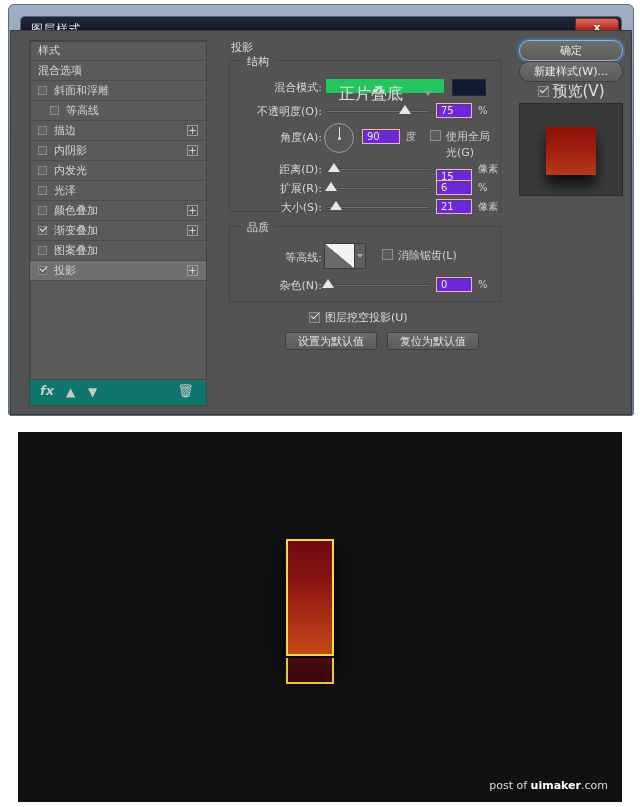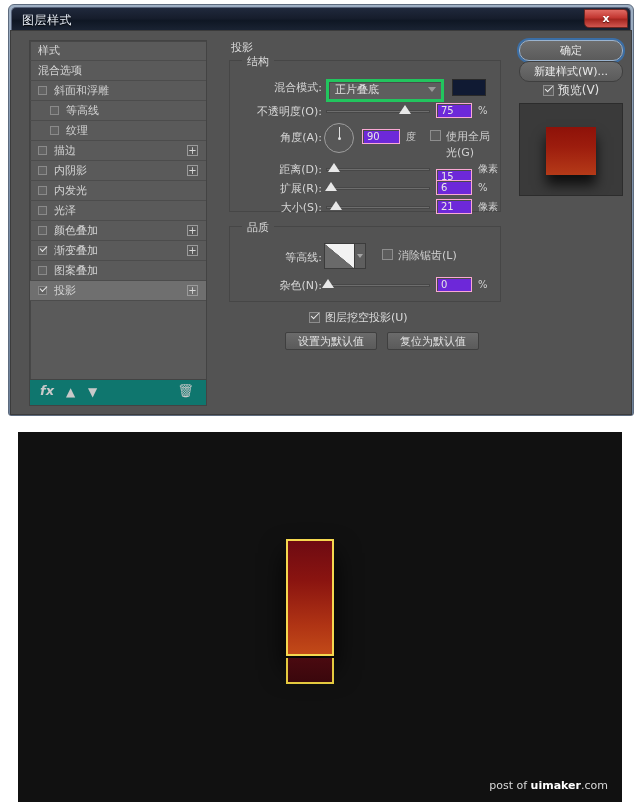--- a/index.html
+++ b/index.html
@@ -10,21 +10,21 @@
     overflow: hidden;
   }
 
   
   #window {
     position: absolute; left: 8px; top: 4px;
     width: 626px; height: 412px;
     background: linear-gradient(to bottom, #9fb0c4 0%, #7f92ab 40%, #6d8098 100%);
     border: 1px solid #5d6b7e;
     border-radius: 6px 6px 3px 3px;
-    padding: 2px;
+    padding: 11px;
   }
   #titlebar {
     position: relative;
     height: 24px;
     background: linear-gradient(to bottom, #20293c 0%, #161d2c 45%, #0f1724 55%, #1b2434 100%);
     border-radius: 5px 5px 0 0;
     border: 1px solid #56627a;
     border-bottom: none;
   }
   #titlebar .title {
@@ -134,25 +134,25 @@
   }
   #fs-structure { left: 8px; top: 20px; width: 272px; height: 152px; }
   #fs-quality   { left: 8px; top: 186px; width: 272px; height: 76px; }
 
   .row { position: absolute; height: 17px; font-size: 11px; color: #d6d6d6; }
   .row .lab { position: absolute; right: 100%; margin-right: 4px; white-space: nowrap; line-height: 17px; }
   .lab-right { text-align: left; }
 
   .select {
     position: relative;
-    height: 23px;
+    height: 14px;
     background: #5e5e5e;
-    border: 3px solid #22c55e;
+    border: 7px solid #22c55e;
     box-shadow: inset 1px 1px 0 #4a4a4a;
-    font-size: 11px; color: #e2e2e2;
+    font-size: 16px; color: #e2e2e2;
     line-height: 16px; padding-left: 6px;
     cursor: pointer;
   }
   .select .caret {
     position: absolute; right: 5px; top: 5px;
     width: 0; height: 0;
     border-left: 4px solid transparent;
     border-right: 4px solid transparent;
     border-top: 5px solid #9a9a9a;
   }
@@ -267,21 +267,21 @@
     border: 1px solid #3f3f3f;
     border-radius: 10px;
     font-size: 11px; color: #eaeaea;
     line-height: 20px; text-align: center;
     cursor: pointer;
   }
   .rbtn.default {
     box-shadow: 0 0 0 2px #3b6ea5;
     border-color: #9ab3cf;
   }
-  #preview-row { height: 16px; margin-bottom: 5px; text-align: center; font-size: 12px; color: #e2e2e2; }
+  #preview-row { height: 16px; margin-bottom: 5px; text-align: center; font-size: 15px; color: #e2e2e2; }
   #preview-row .chk { margin-right: 4px; }
   #preview-thumb {
     width: 104px; height: 93px;
     background: #3a3a3a;
     border: 1px solid #2c2c2c;
     position: relative;
     overflow: hidden;
   }
   #preview-thumb .sq {
     position: absolute; left: 26px; top: 23px;
@@ -333,24 +333,20 @@
     <div id="style-list">
         <div class="list-row header">样式</div>
         <div class="list-row header">混合选项</div>
         <div class="list-row">
           <span class="cb"></span>
           <span class="lbl">斜面和浮雕</span>
         </div>
         <div class="list-row indent">
           <span class="cb"></span>
           <span class="lbl">等高线</span>
-        </div>
-        <div class="list-row indent">
-          <span class="cb"></span>
-          <span class="lbl">纹理</span>
         </div>
         <div class="list-row">
           <span class="cb"></span>
           <span class="lbl">描边</span>
           <span class="plus">+</span>
         </div>
         <div class="list-row">
           <span class="cb"></span>
           <span class="lbl">内阴影</span>
           <span class="plus">+</span>

